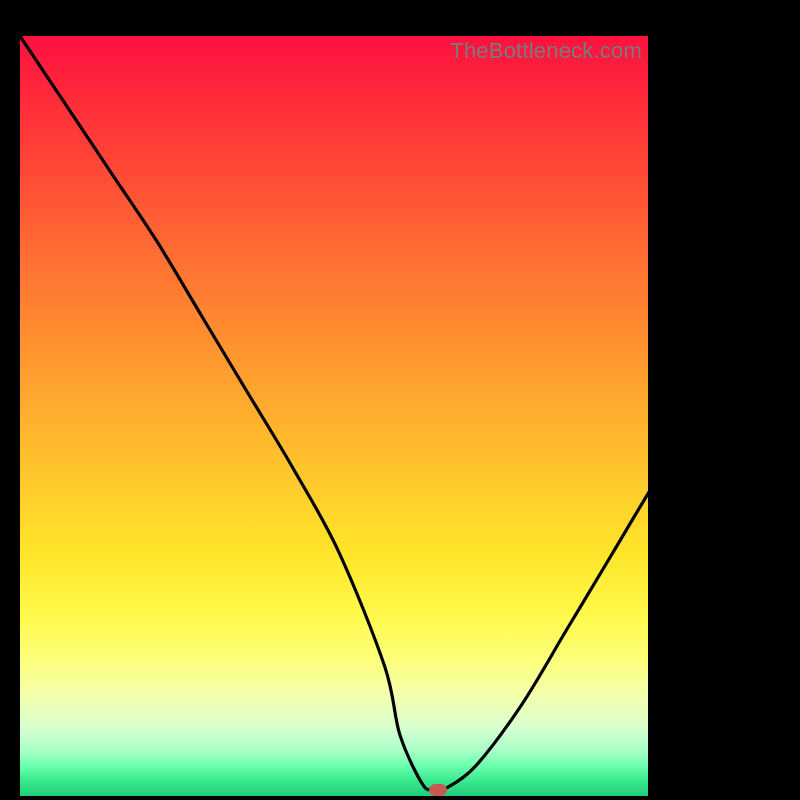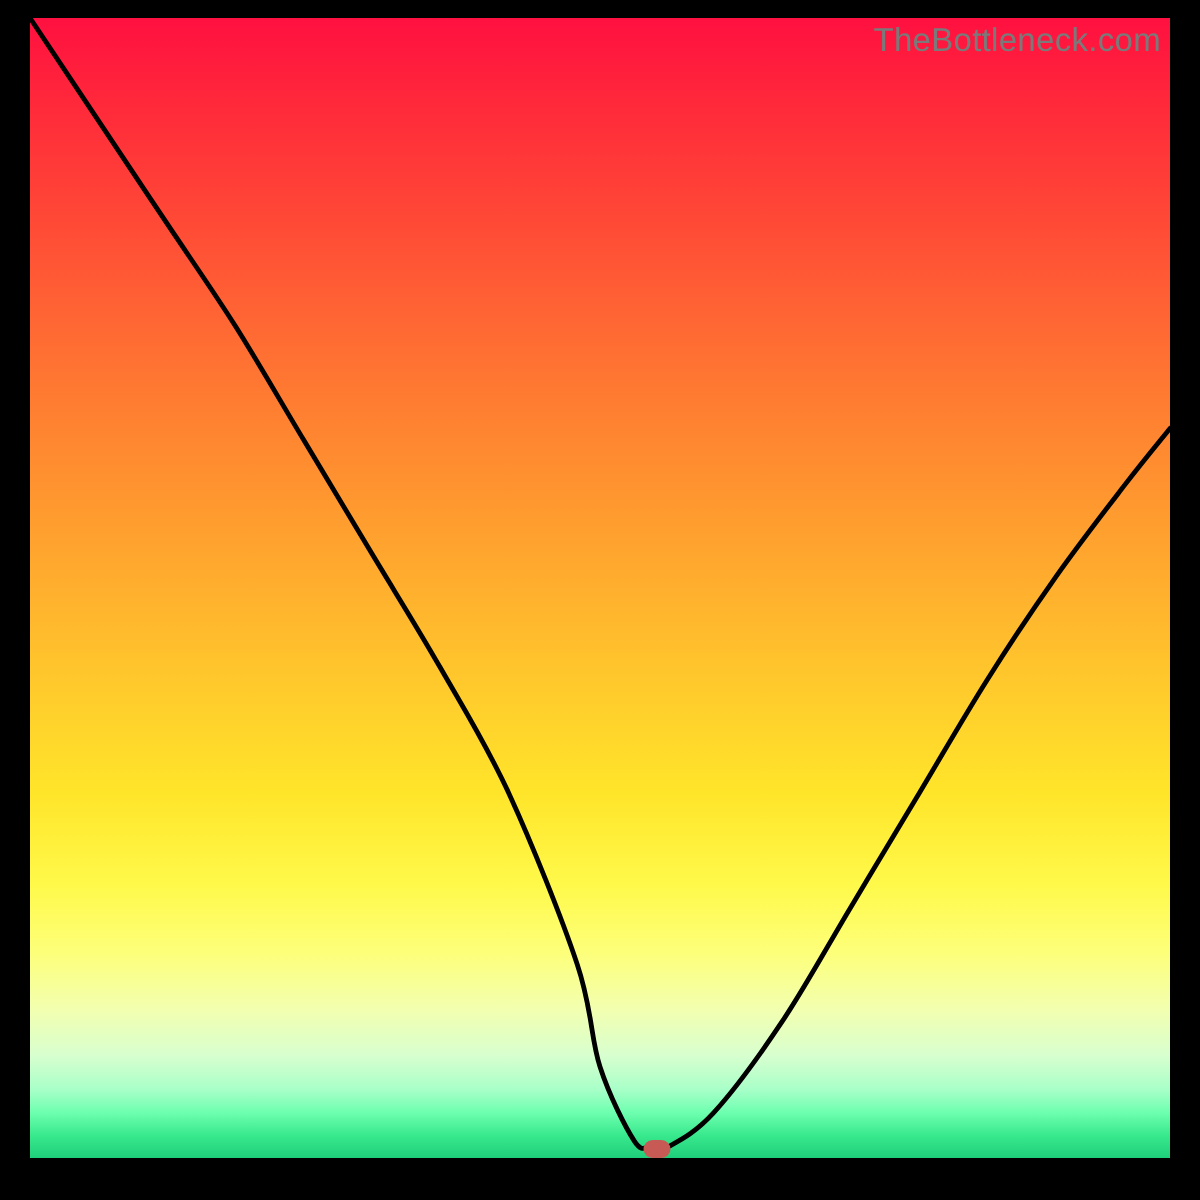--- a/index.html
+++ b/index.html
@@ -6,22 +6,22 @@
   html, body { width: 800px; height: 800px; overflow: hidden; background: #000; }
   .frame {
     width: 800px;
     height: 800px;
     background: #000;
     position: relative;
   }
   .plot-area {
     position: absolute;
     left: 20px;
-    top: 12px;
-    width: 760px;
+    top: 36px;
+    width: 628px;
     height: 760px;
     background: linear-gradient(to bottom,
       #ff1040 0%,
       #ff2a3a 8%,
       #ff4a36 18%,
       #ff6b33 28%,
       #ff8a30 38%,
       #ffa92e 48%,
       #ffc82c 58%,
       #ffe52a 68%,

